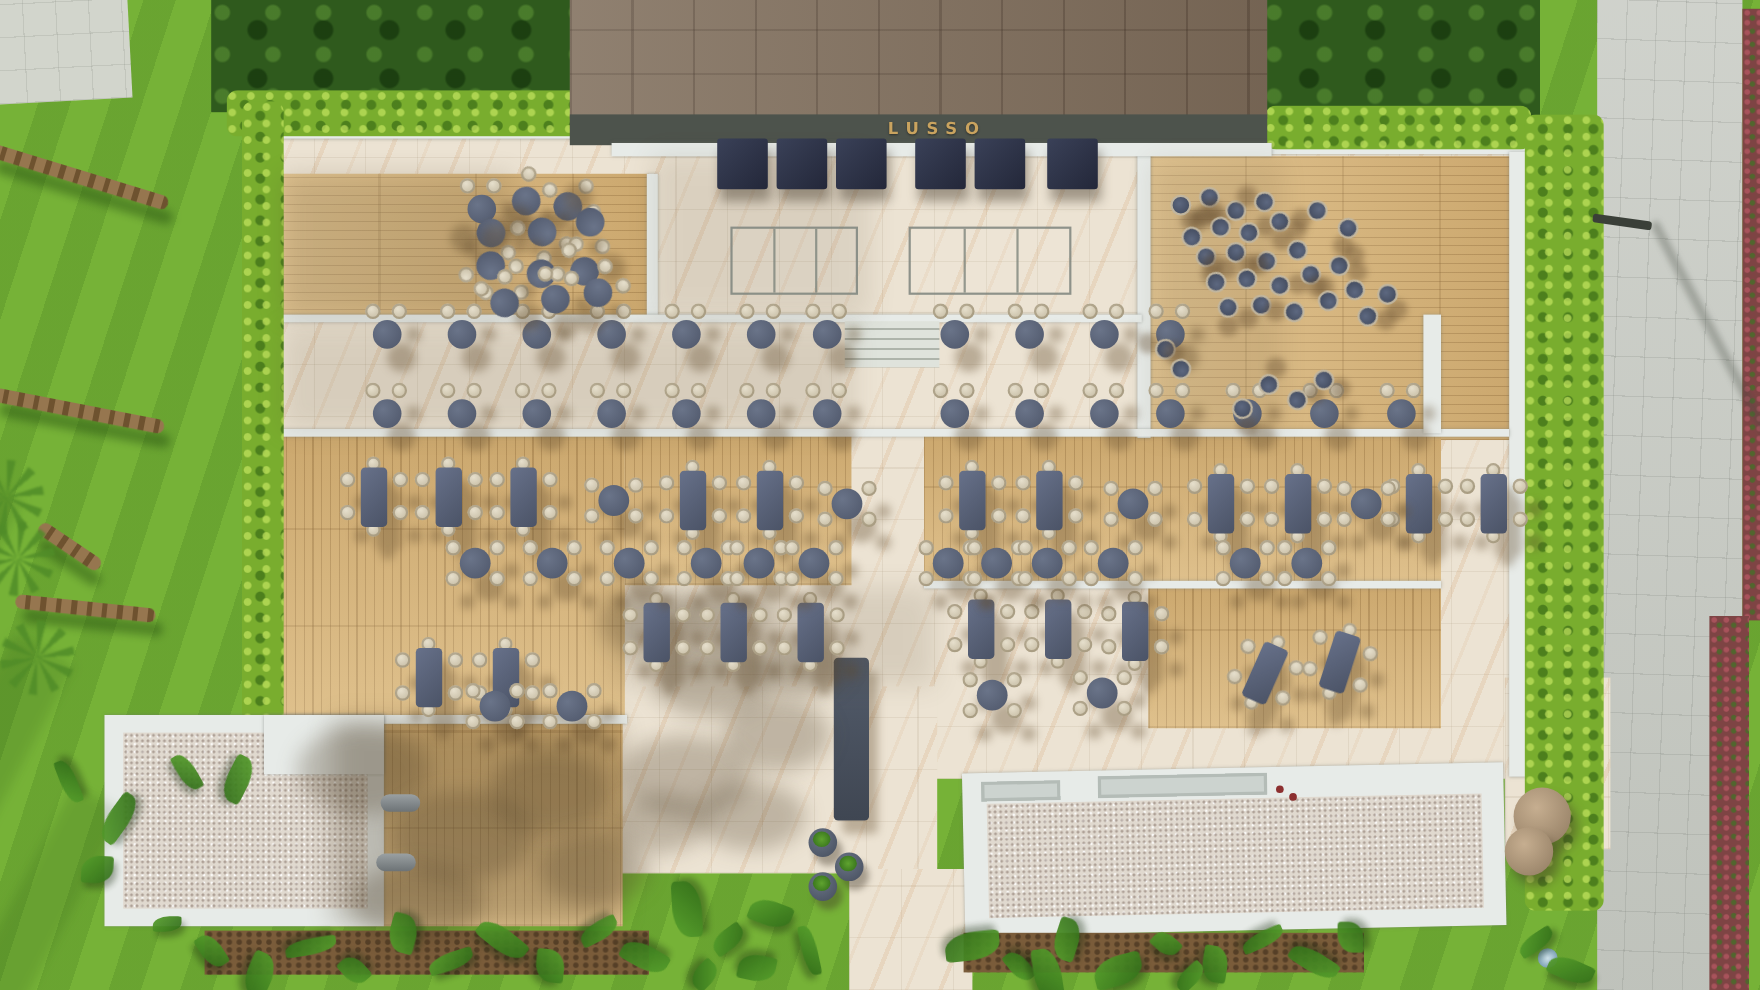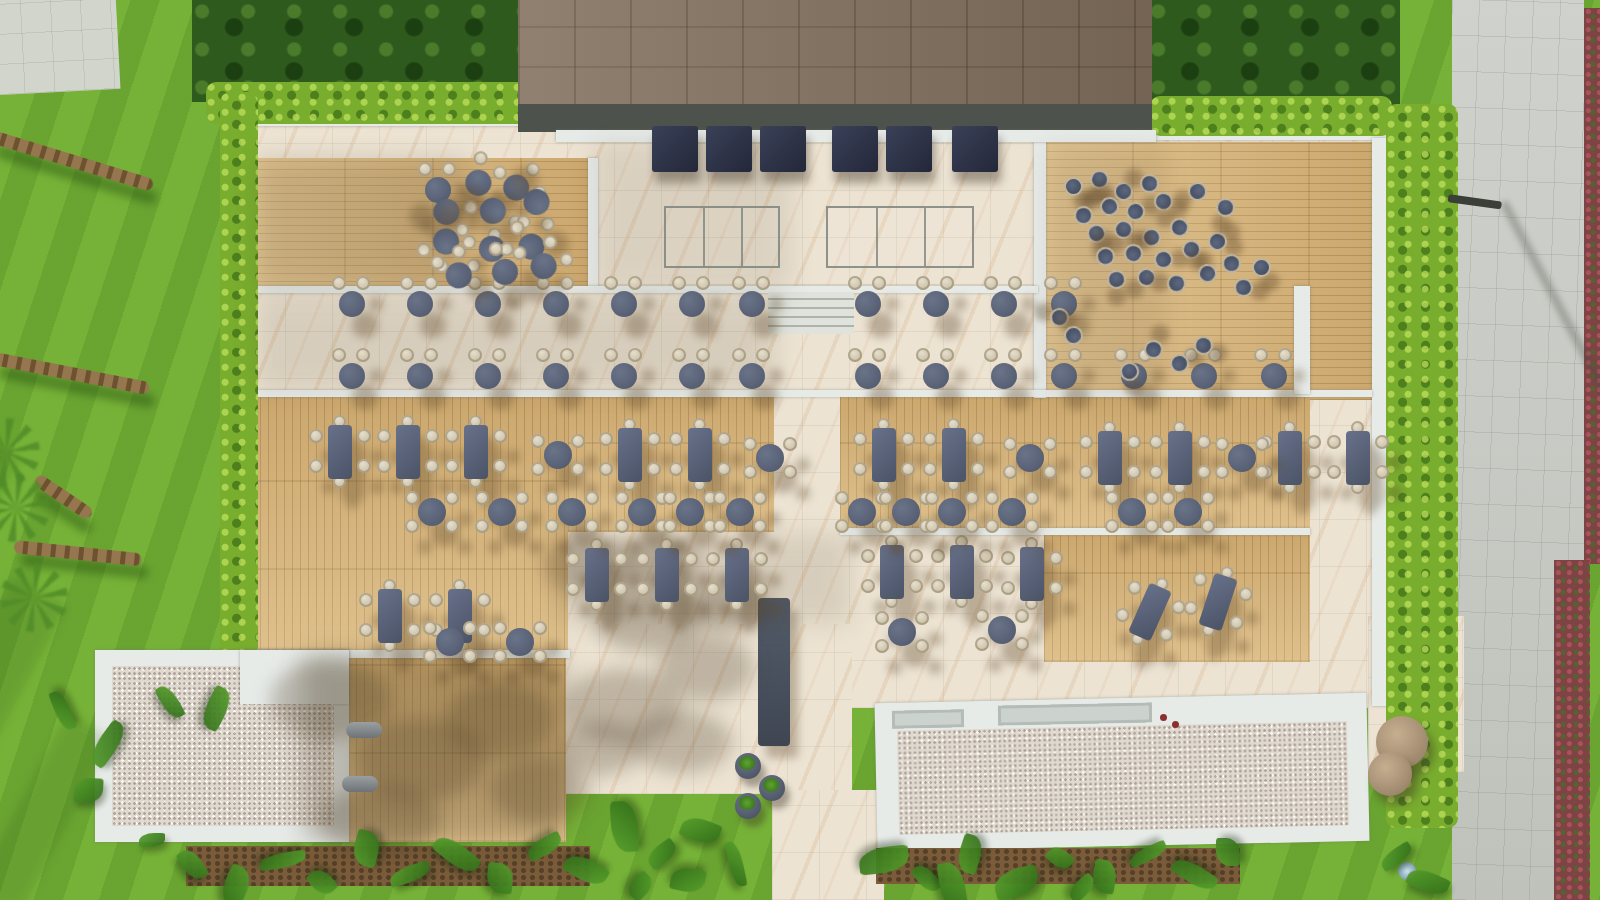--- a/index.html
+++ b/index.html
@@ -127,20 +127,21 @@
   <div class="r wall" style="left:252px;top:650px;width:318px;height:8px;"></div>
   <div class="r wall" style="left:1294px;top:286px;width:16px;height:108px;"></div>
 
   <div class="r hedge" style="left:206px;top:82px;width:324px;height:42px;"></div>
   <div class="r hedge" style="left:1150px;top:96px;width:242px;height:40px;"></div>
   <div class="r hedge" style="left:220px;top:92px;width:38px;height:566px;"></div>
   <div class="r hedge" style="left:1386px;top:104px;width:72px;height:724px;"></div>
 
   <div class="r roof" style="left:518px;top:-4px;width:634px;height:112px;"></div>
   <div class="r fascia" style="left:518px;top:104px;width:634px;height:28px;"></div>
+  <div class="r sign" style="left:700px;top:104px;width:304px;height:26px;">LUSSO</div>
   <div class="r wall" style="left:556px;top:130px;width:600px;height:12px;"></div>
 
   <div class="r steps" style="left:768px;top:292px;width:86px;height:42px;"></div>
 
   <div class="r planter" style="left:758px;top:598px;width:32px;height:148px;"></div>
 
   <div class="r wall" style="left:95px;top:650px;width:254px;height:192px;"></div>
   <div class="r gravel" style="left:112px;top:666px;width:222px;height:160px;"></div>
   <div class="r wall" style="left:240px;top:650px;width:109px;height:54px;"></div>
 

